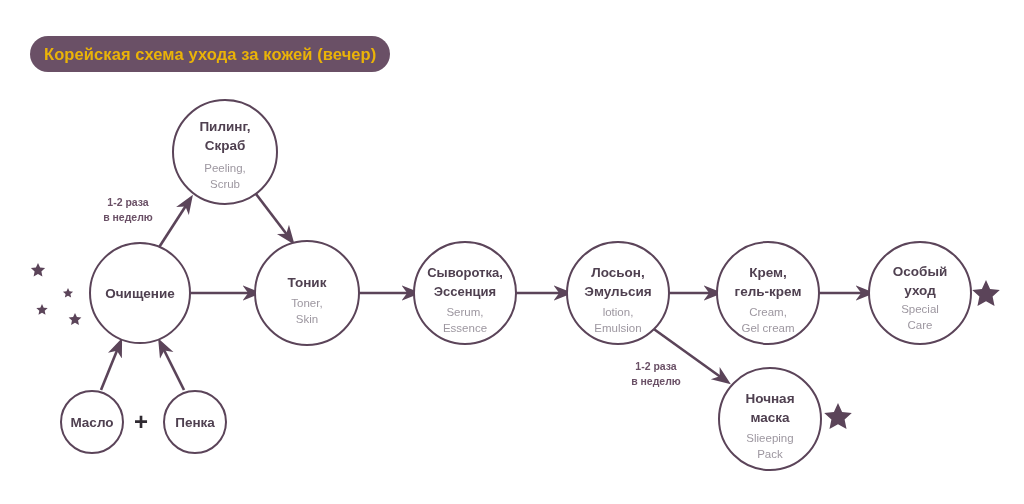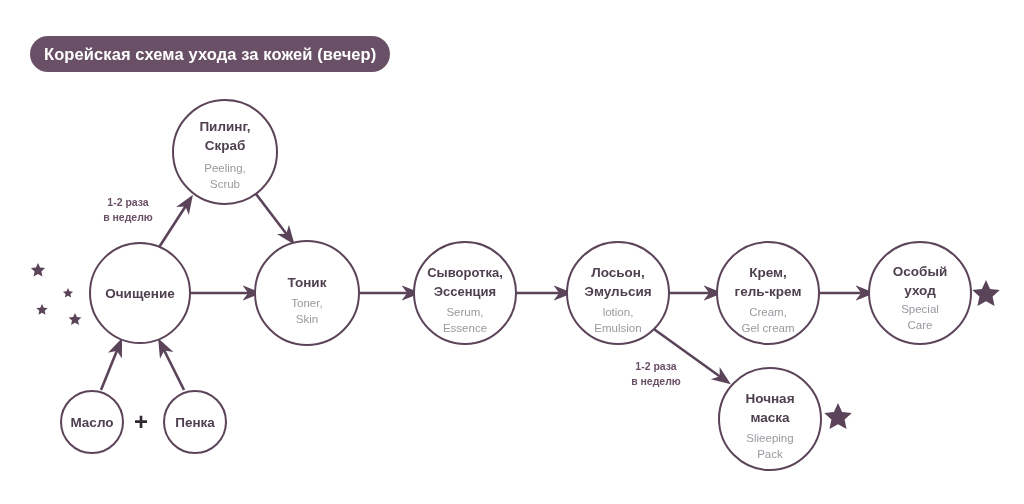--- a/index.html
+++ b/index.html
@@ -30,21 +30,21 @@
   .title-badge {
     position: absolute;
     left: 30px;
     top: 36px;
     height: 36px;
     padding: 0 14px;
     display: flex;
     align-items: center;
     background: #6a5066;
     border-radius: 18px;
-    color: #ffffff;
+    color: #eab308;
     font-size: 16.5px;
     font-weight: bold;
     letter-spacing: 0.1px;
     white-space: nowrap;
   }
   .node-ru {
     font-size: 13.5px;
     font-weight: bold;
     fill: #4f4050;
   }

